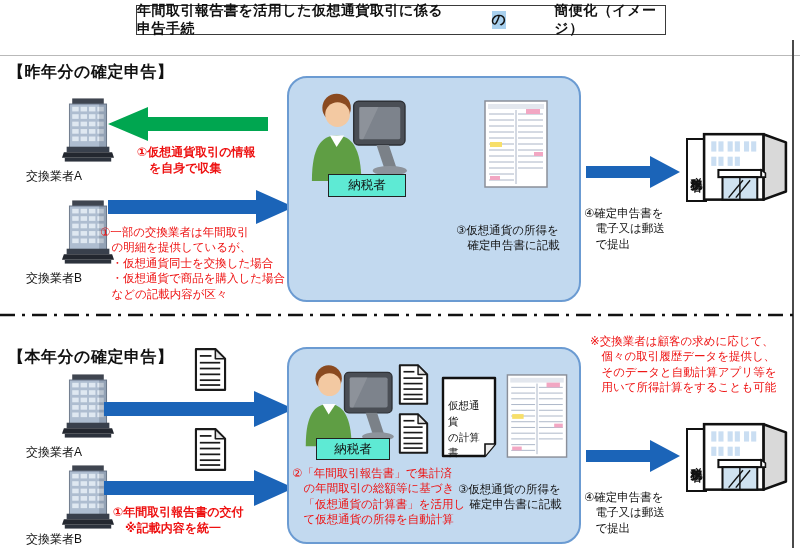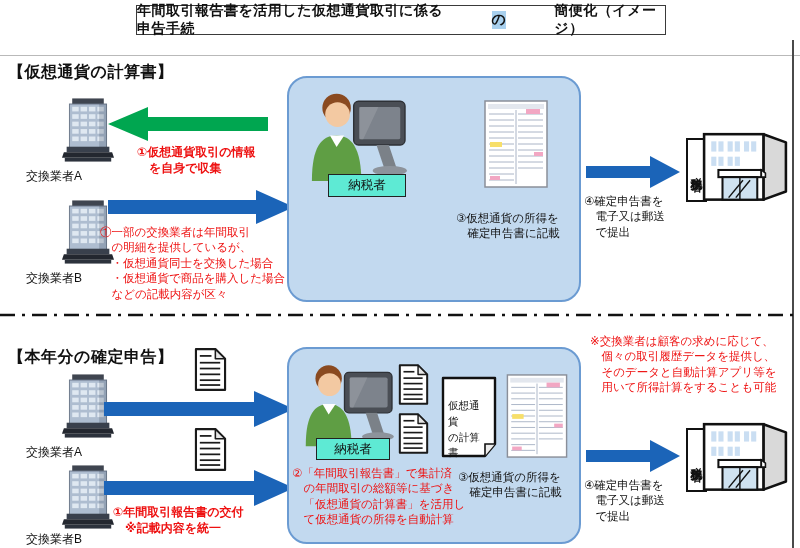--- a/index.html
+++ b/index.html
@@ -8,21 +8,21 @@
   .abs{position:absolute;gap:48px;}
   .title-box{left:136px;top:5px;width:528px;height:28px;border:1px solid #3a3a3a;background:#fff;
              display:flex;align-items:center;justify-content:center;font-size:14px;font-weight:600;letter-spacing:.5px;}
   .hl{background:#A8D0EE;}
   .top-rule{left:0;top:55px;width:800px;height:1px;background:#b9b9b9;}
   .right-rule{left:792px;top:40px;width:2px;height:508px;background:#4a4a4a;}
   .heading{font-size:16px;font-weight:bold;letter-spacing:.5px;}
   .note{white-space:pre-line;line-height:1.34;font-size:11.5px;}
   .note-lg{white-space:pre-line;line-height:1.34;font-size:12px;font-weight:600;}
   .red{color:#EE1111;}
-  .blk{color:#111;}
+  .blk{color:#111;margin-top:12px;}
   .small-label{font-size:12px;}
   .panel{background:#C2D9EF;border:2px solid #6B9BD2;border-radius:20px;}
   .nametag{background:#5eead4;border:1px solid #222;display:flex;align-items:center;justify-content:center;font-size:12.5px;}
   .sign{background:#fff;border:2px solid #111;writing-mode:vertical-rl;text-orientation:upright;
         display:flex;align-items:center;justify-content:center;font-weight:bold;font-size:12px;line-height:1;letter-spacing:2px;}
   .calcsheet-label{white-space:pre-line;font-size:10.5px;line-height:1.5;text-align:left;}
   svg{display:block;}
 </style>
 </head>
 <body>
@@ -149,21 +149,21 @@
 <div id="canvas">
 
   <div class="abs title-box">
     <span>年間取引報告書を活用した仮想通貨取引に係る申告手続</span>
       <span class="hl">の</span>
       <span>簡便化（イメージ）</span>
   </div>
   <div class="abs top-rule"></div>
   <div class="abs right-rule"></div>
 
-  <div class="abs heading" style="left:8px;top:62px;">【仮想通貨の計算書】</div>
+  <div class="abs heading" style="left:8px;top:62px;">【昨年分の確定申告】</div>
 
   <div class="abs" style="left:62px;top:96px;width:52px;height:68px;">
     <svg width="52" height="68">
         <use href="#sym-building"></use>
       </svg>
   </div>
   <div class="abs small-label" style="left:26px;top:168px;">交換業者A</div>
 
   <div class="abs" style="left:108px;top:107px;">
     <svg width="160" height="34" viewBox="0 0 160 34">
@@ -178,21 +178,21 @@
         <use href="#sym-building"></use>
       </svg>
   </div>
   <div class="abs small-label" style="left:26px;top:270px;">交換業者B</div>
 
   <div class="abs" style="left:108px;top:190px;">
     <svg width="186" height="34" viewBox="0 0 186 34">
       <polygon points="0,10 148,10 148,0 186,17 148,34 148,24 0,24" fill="#1B64B8"></polygon>
     </svg>
   </div>
-  <div class="abs note red" style="left:100px;top:225px;font-family:Liberation Serif, serif;">①一部の交換業者は年間取引
+  <div class="abs note red" style="left:100px;top:225px;">①一部の交換業者は年間取引
 　の明細を提供しているが、
 　・仮想通貨同士を交換した場合
 　・仮想通貨で商品を購入した場合
 　などの記載内容が区々</div>
 
   <div class="abs panel" style="left:287px;top:76px;width:290px;height:222px;"></div>
   <div class="abs" style="left:300px;top:88px;">
     <svg width="115" height="95">
         <use href="#sym-person"></use>
       </svg>

